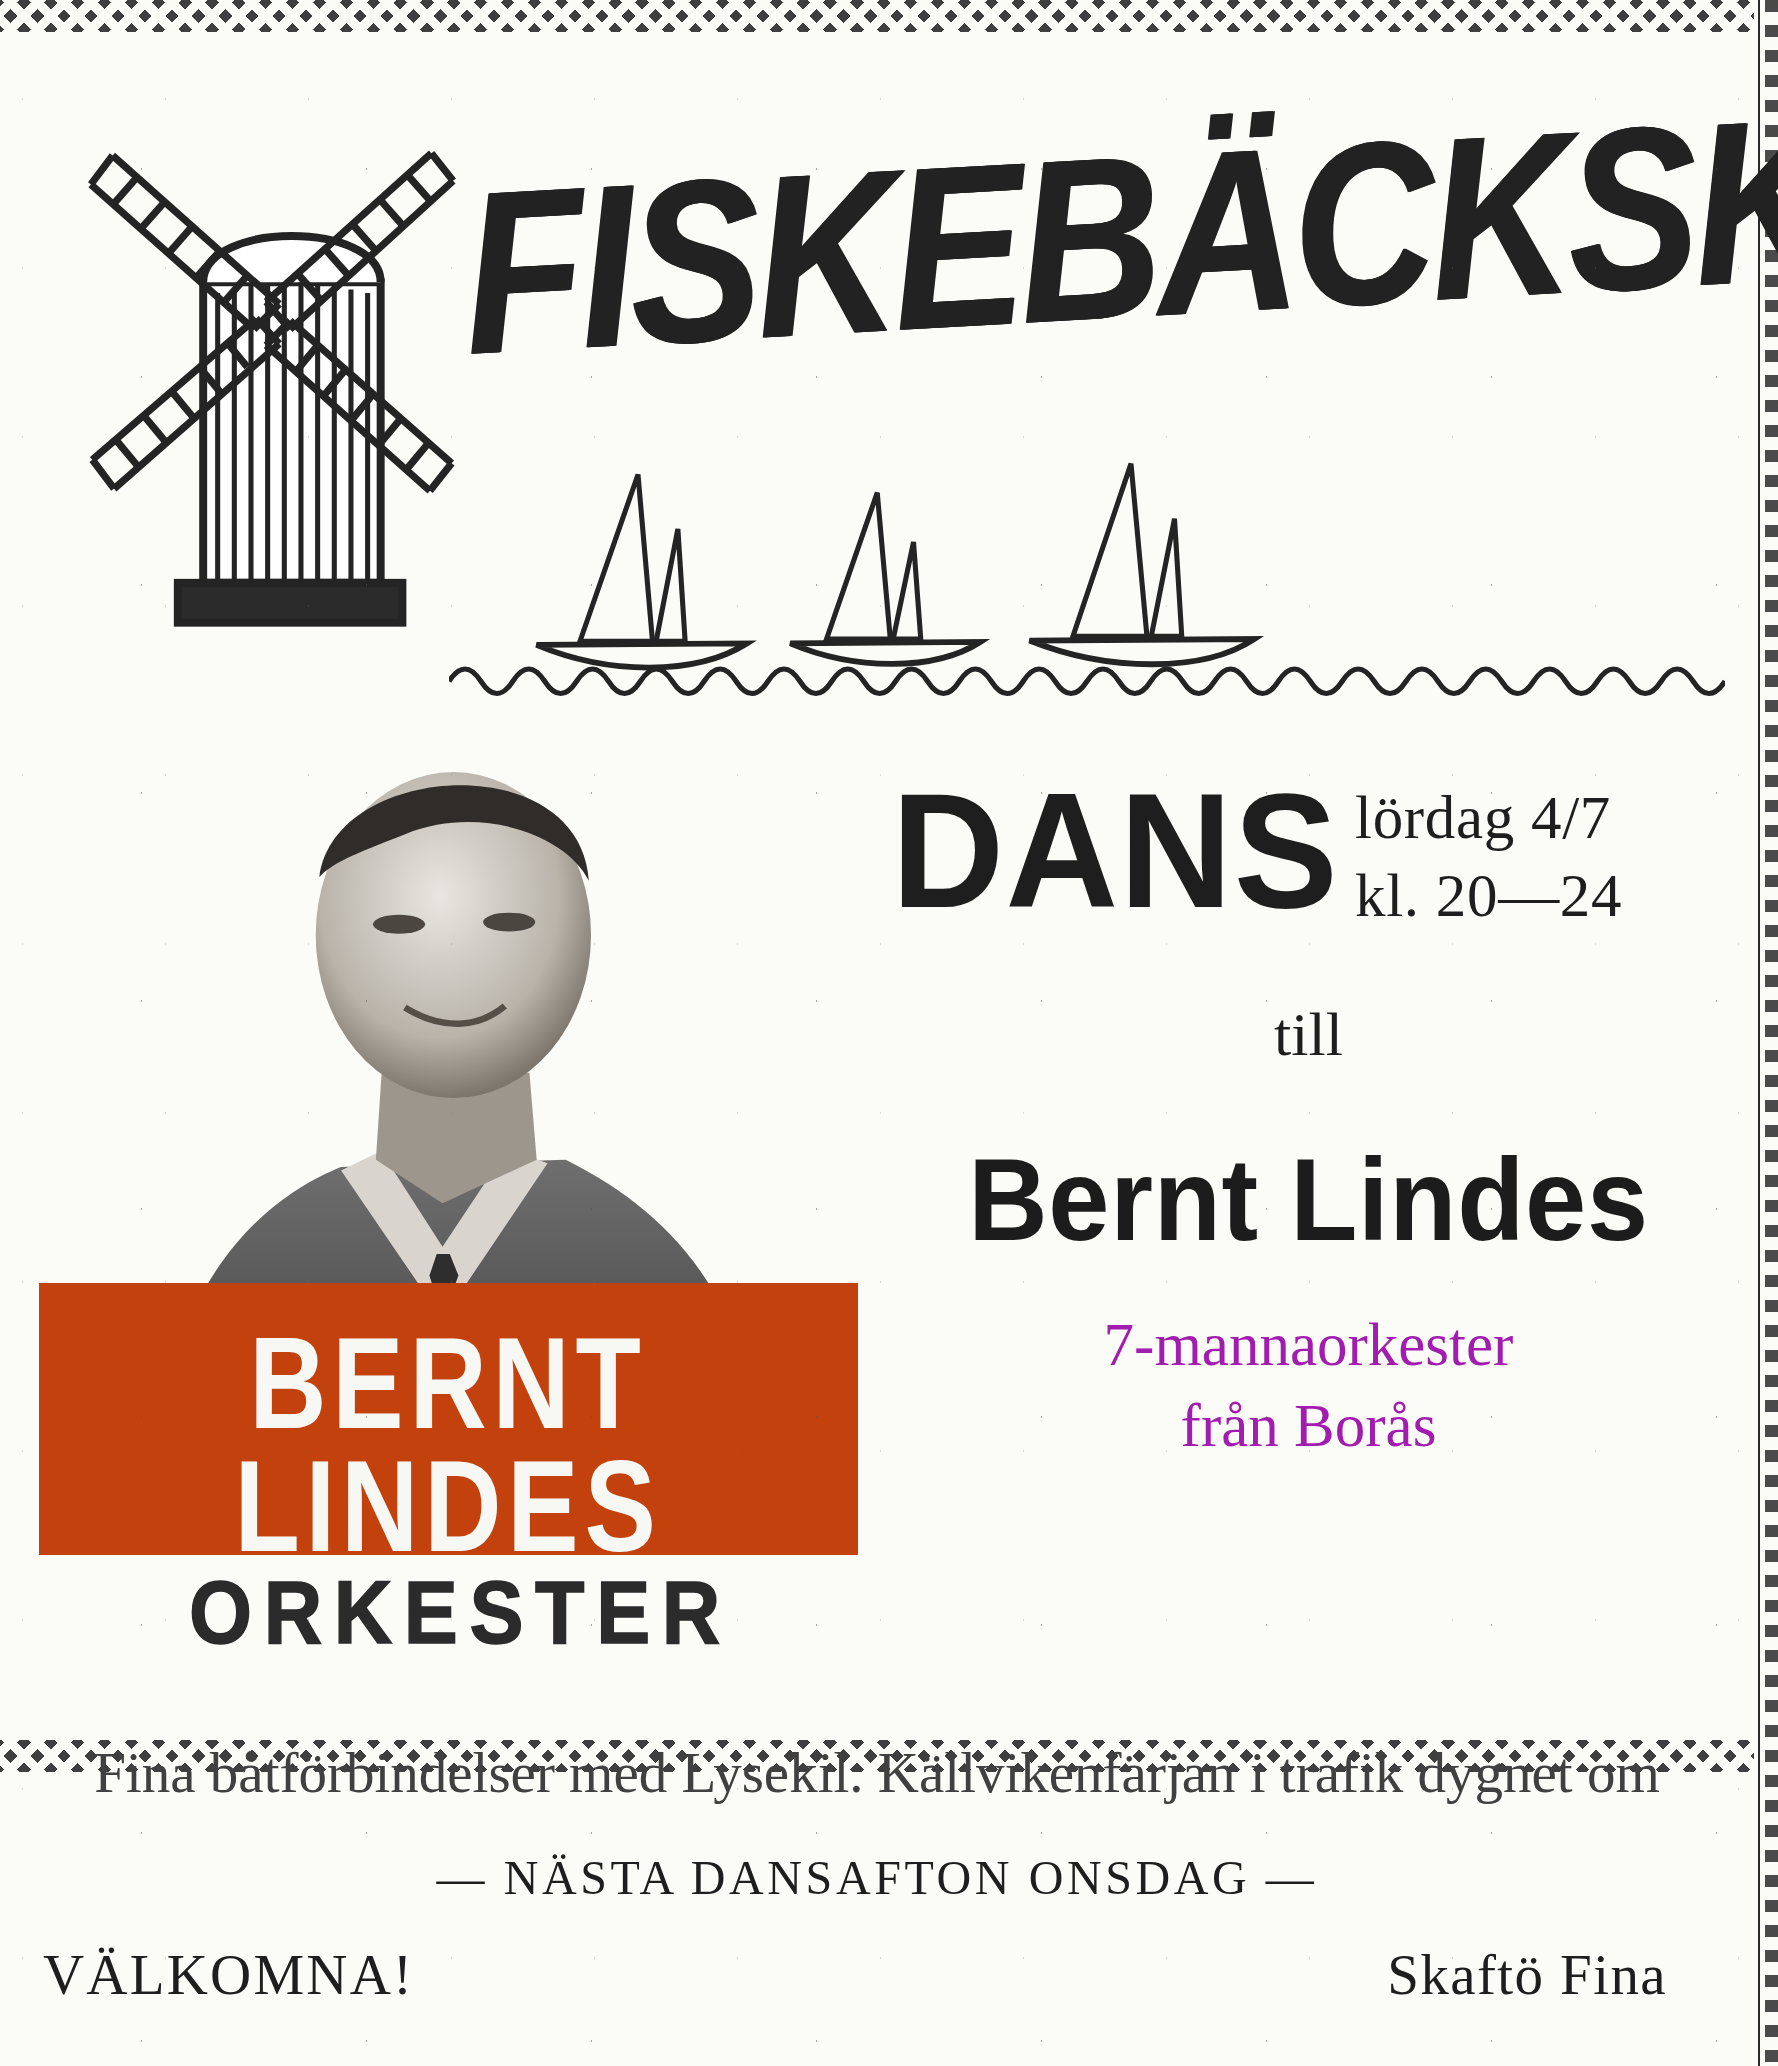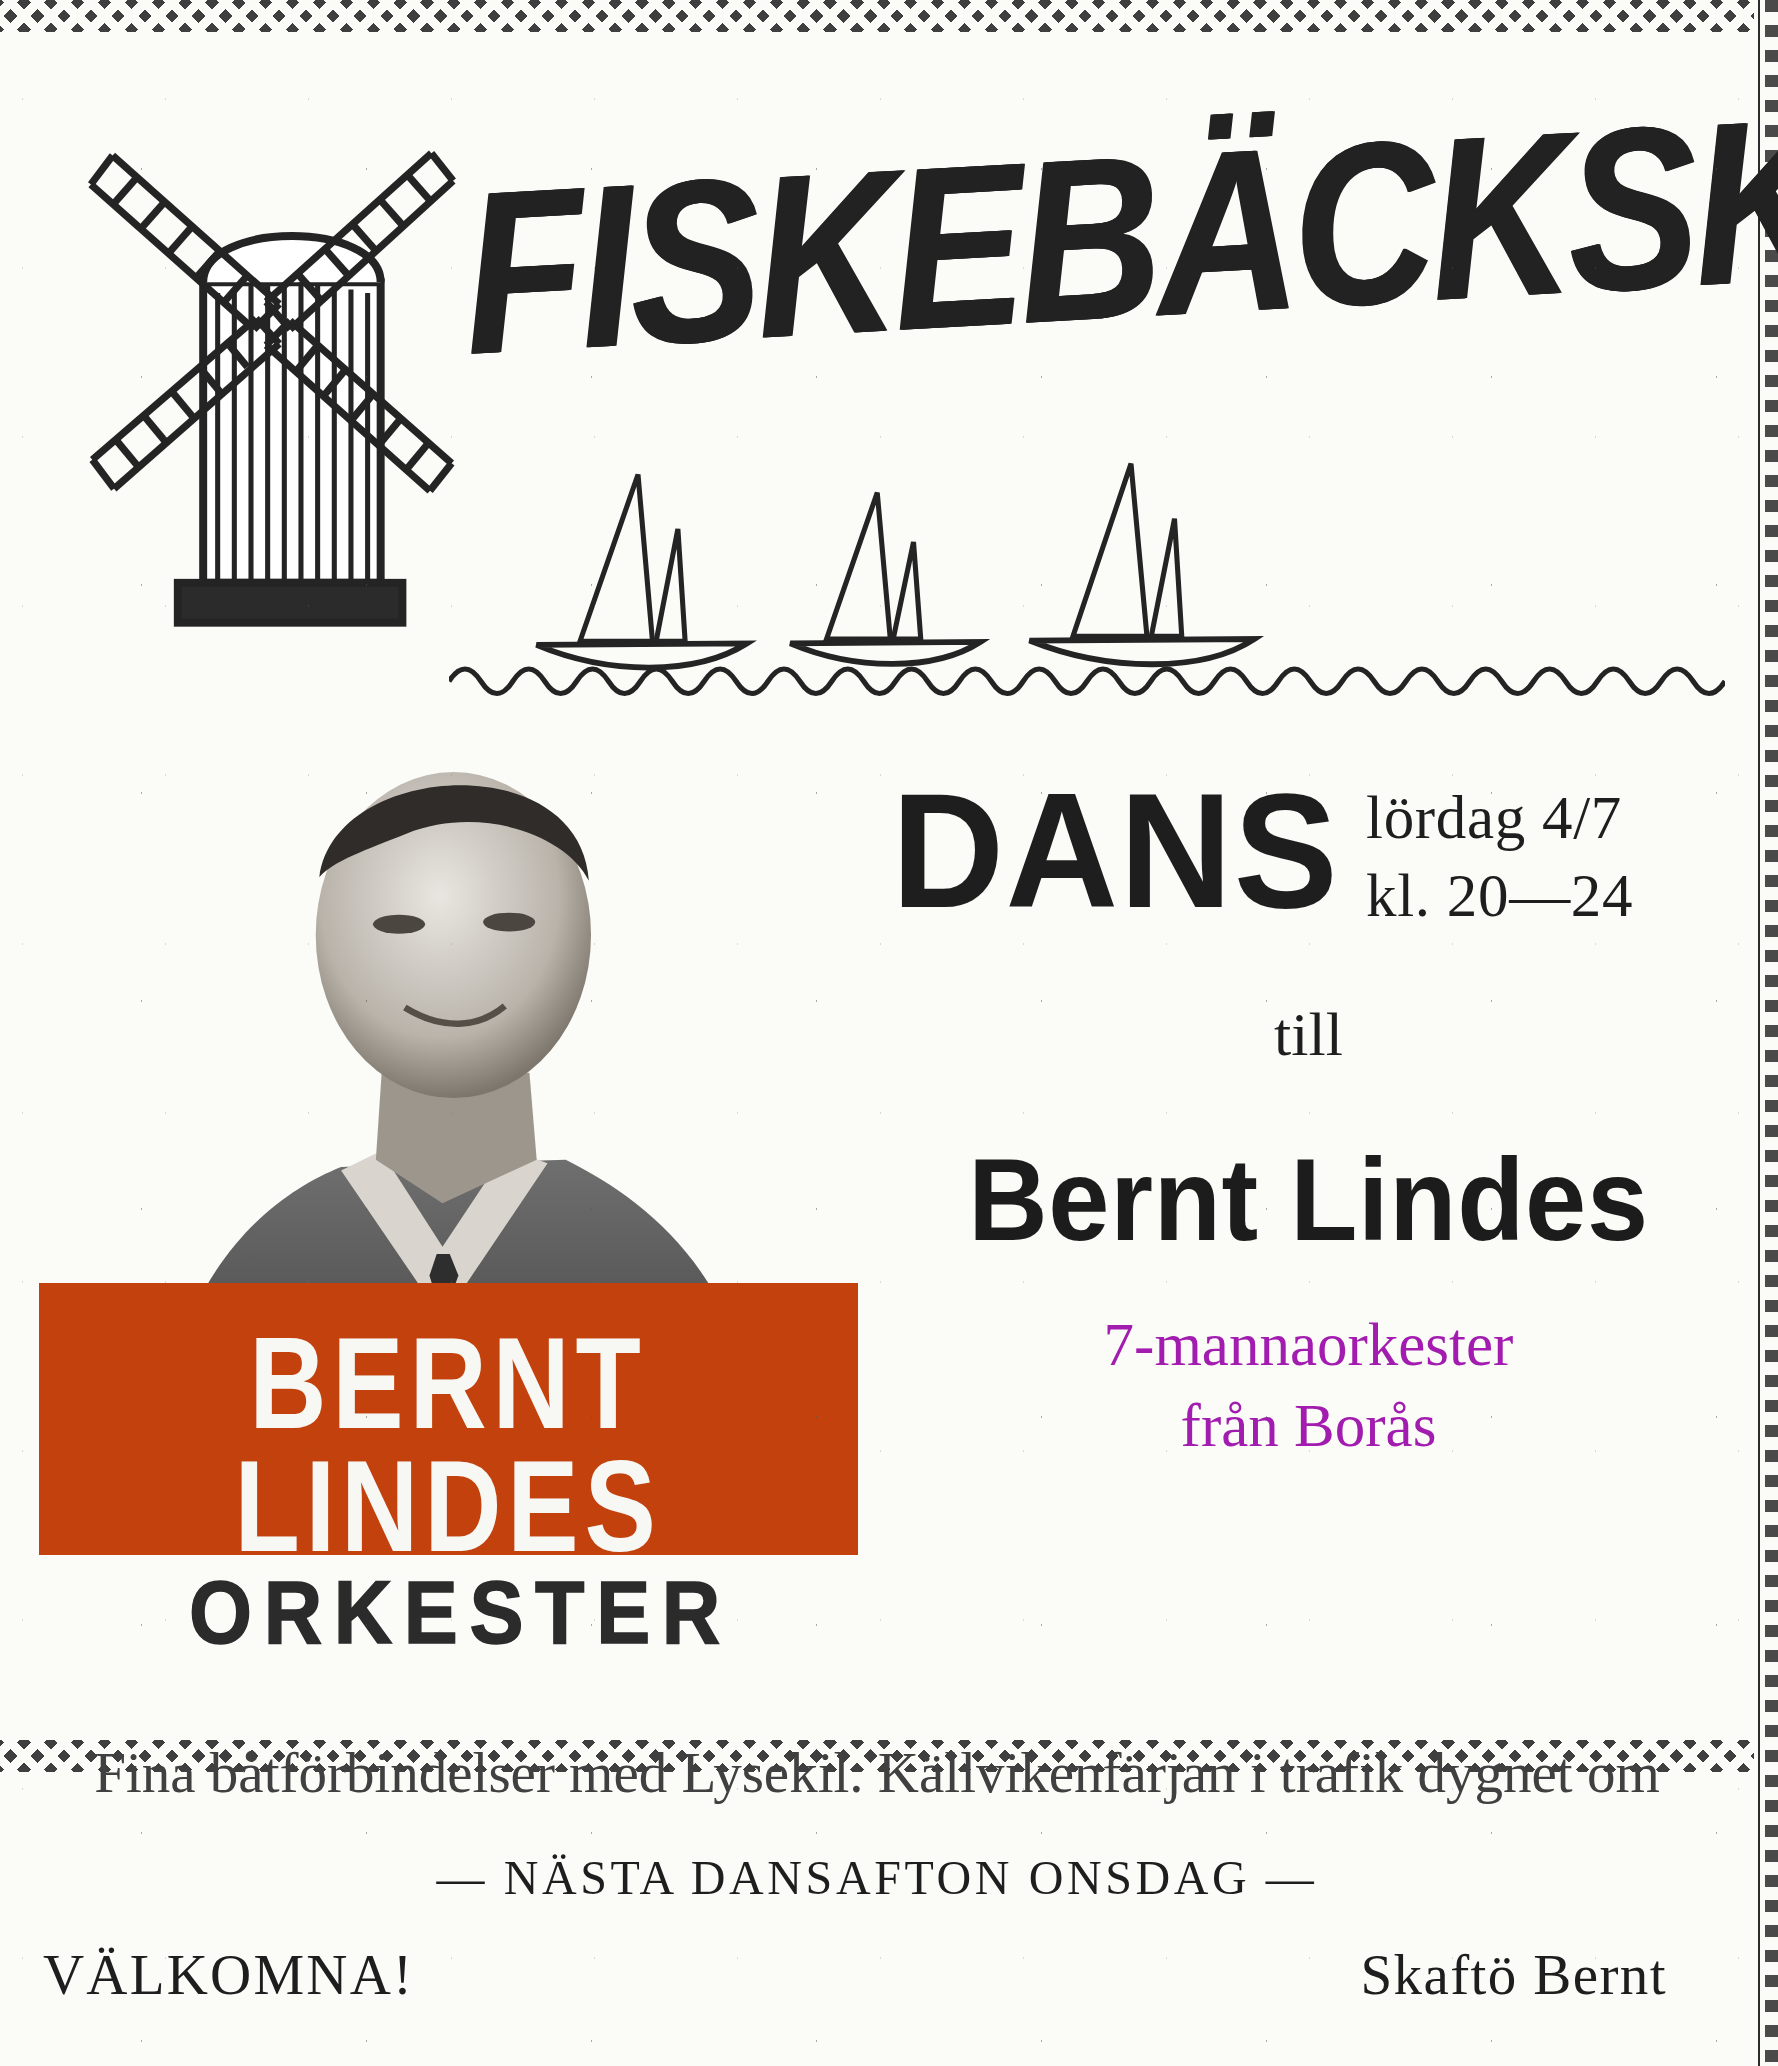--- a/index.html
+++ b/index.html
@@ -190,21 +190,21 @@
     font-weight: 700;
     font-size: 156px;
     letter-spacing: 1.4px;
     line-height: 1;
     color: #1e1e1e;
     transform: scaleY(1.05);
     transform-origin: left top;
   }
   .when {
     position: absolute;
-    left: 489px;
+    left: 478px;
     top: 11px;
     width: 377px;
     font-family: "Liberation Serif", serif;
     font-size: 61px;
     line-height: 1.28;
     color: #1e1e1e;
     letter-spacing: 0.7px;
   }
 
   .till {
@@ -472,19 +472,19 @@
       <div>7-mannaorkester</div>
       <div>från Borås</div>
     </div>
   </div>
 
   <div class="bottom">
     <div class="ferry-line">Fina båtförbindelser med Lysekil. Källvikenfärjan i trafik dygnet om</div>
     <div class="next-line">— NÄSTA DANSAFTON ONSDAG —</div>
     <div class="last-row">
       <div class="welcome">VÄLKOMNA!</div>
-      <div class="host">Skaftö Bernt</div>
+      <div class="host">Skaftö Fina</div>
     </div>
   </div>
 
   <div class="speckles"></div>
 </div>
 
 
 </body></html>

